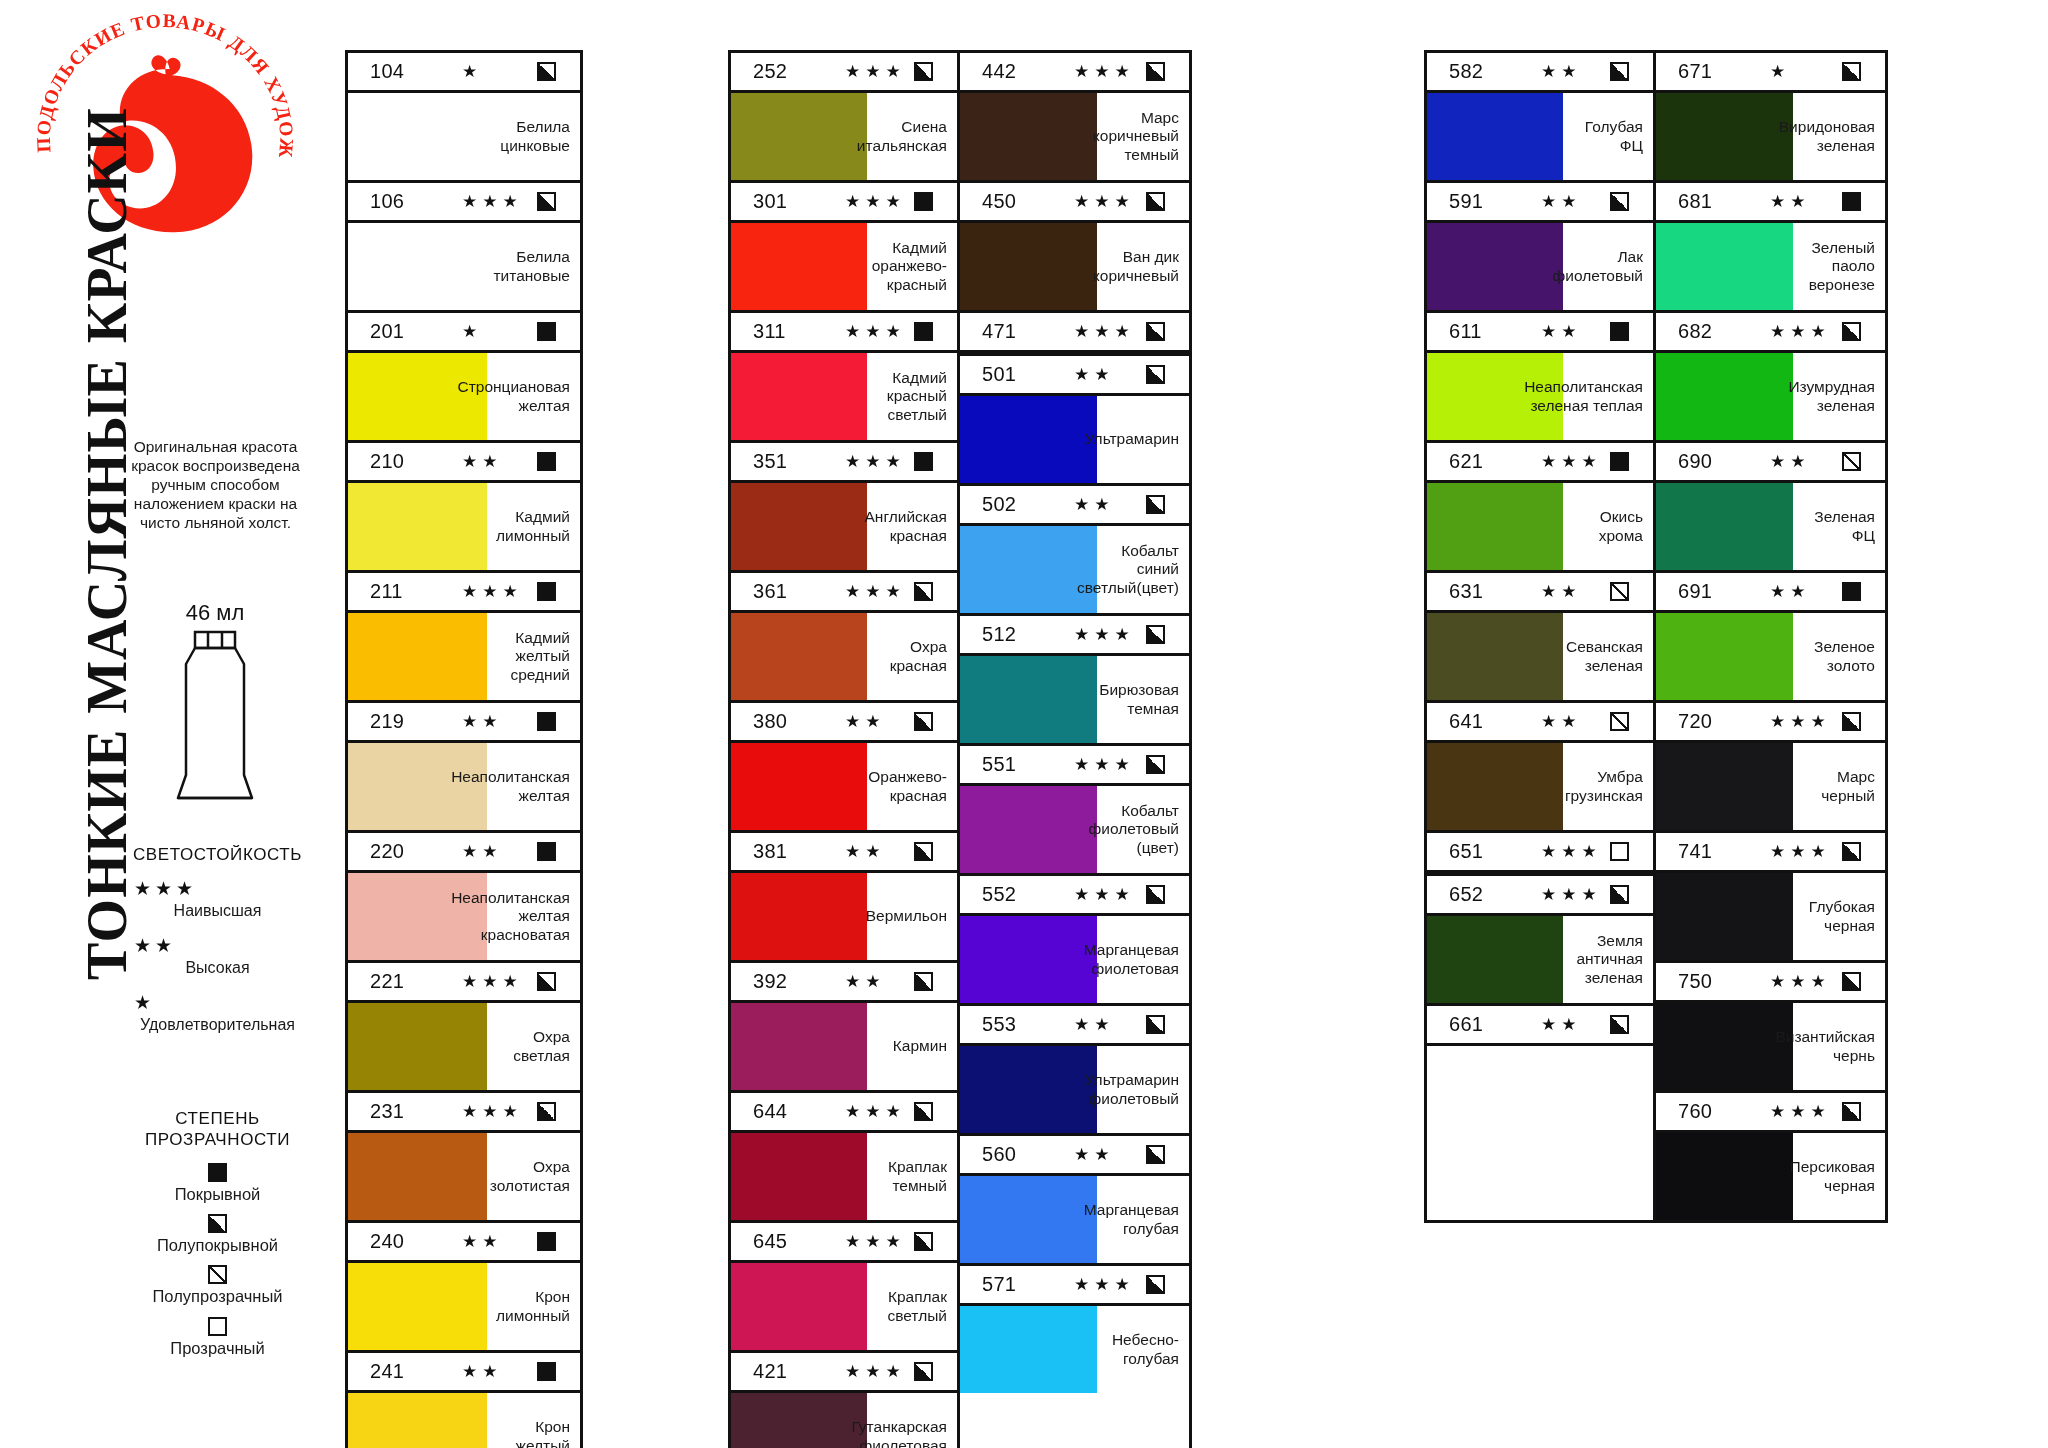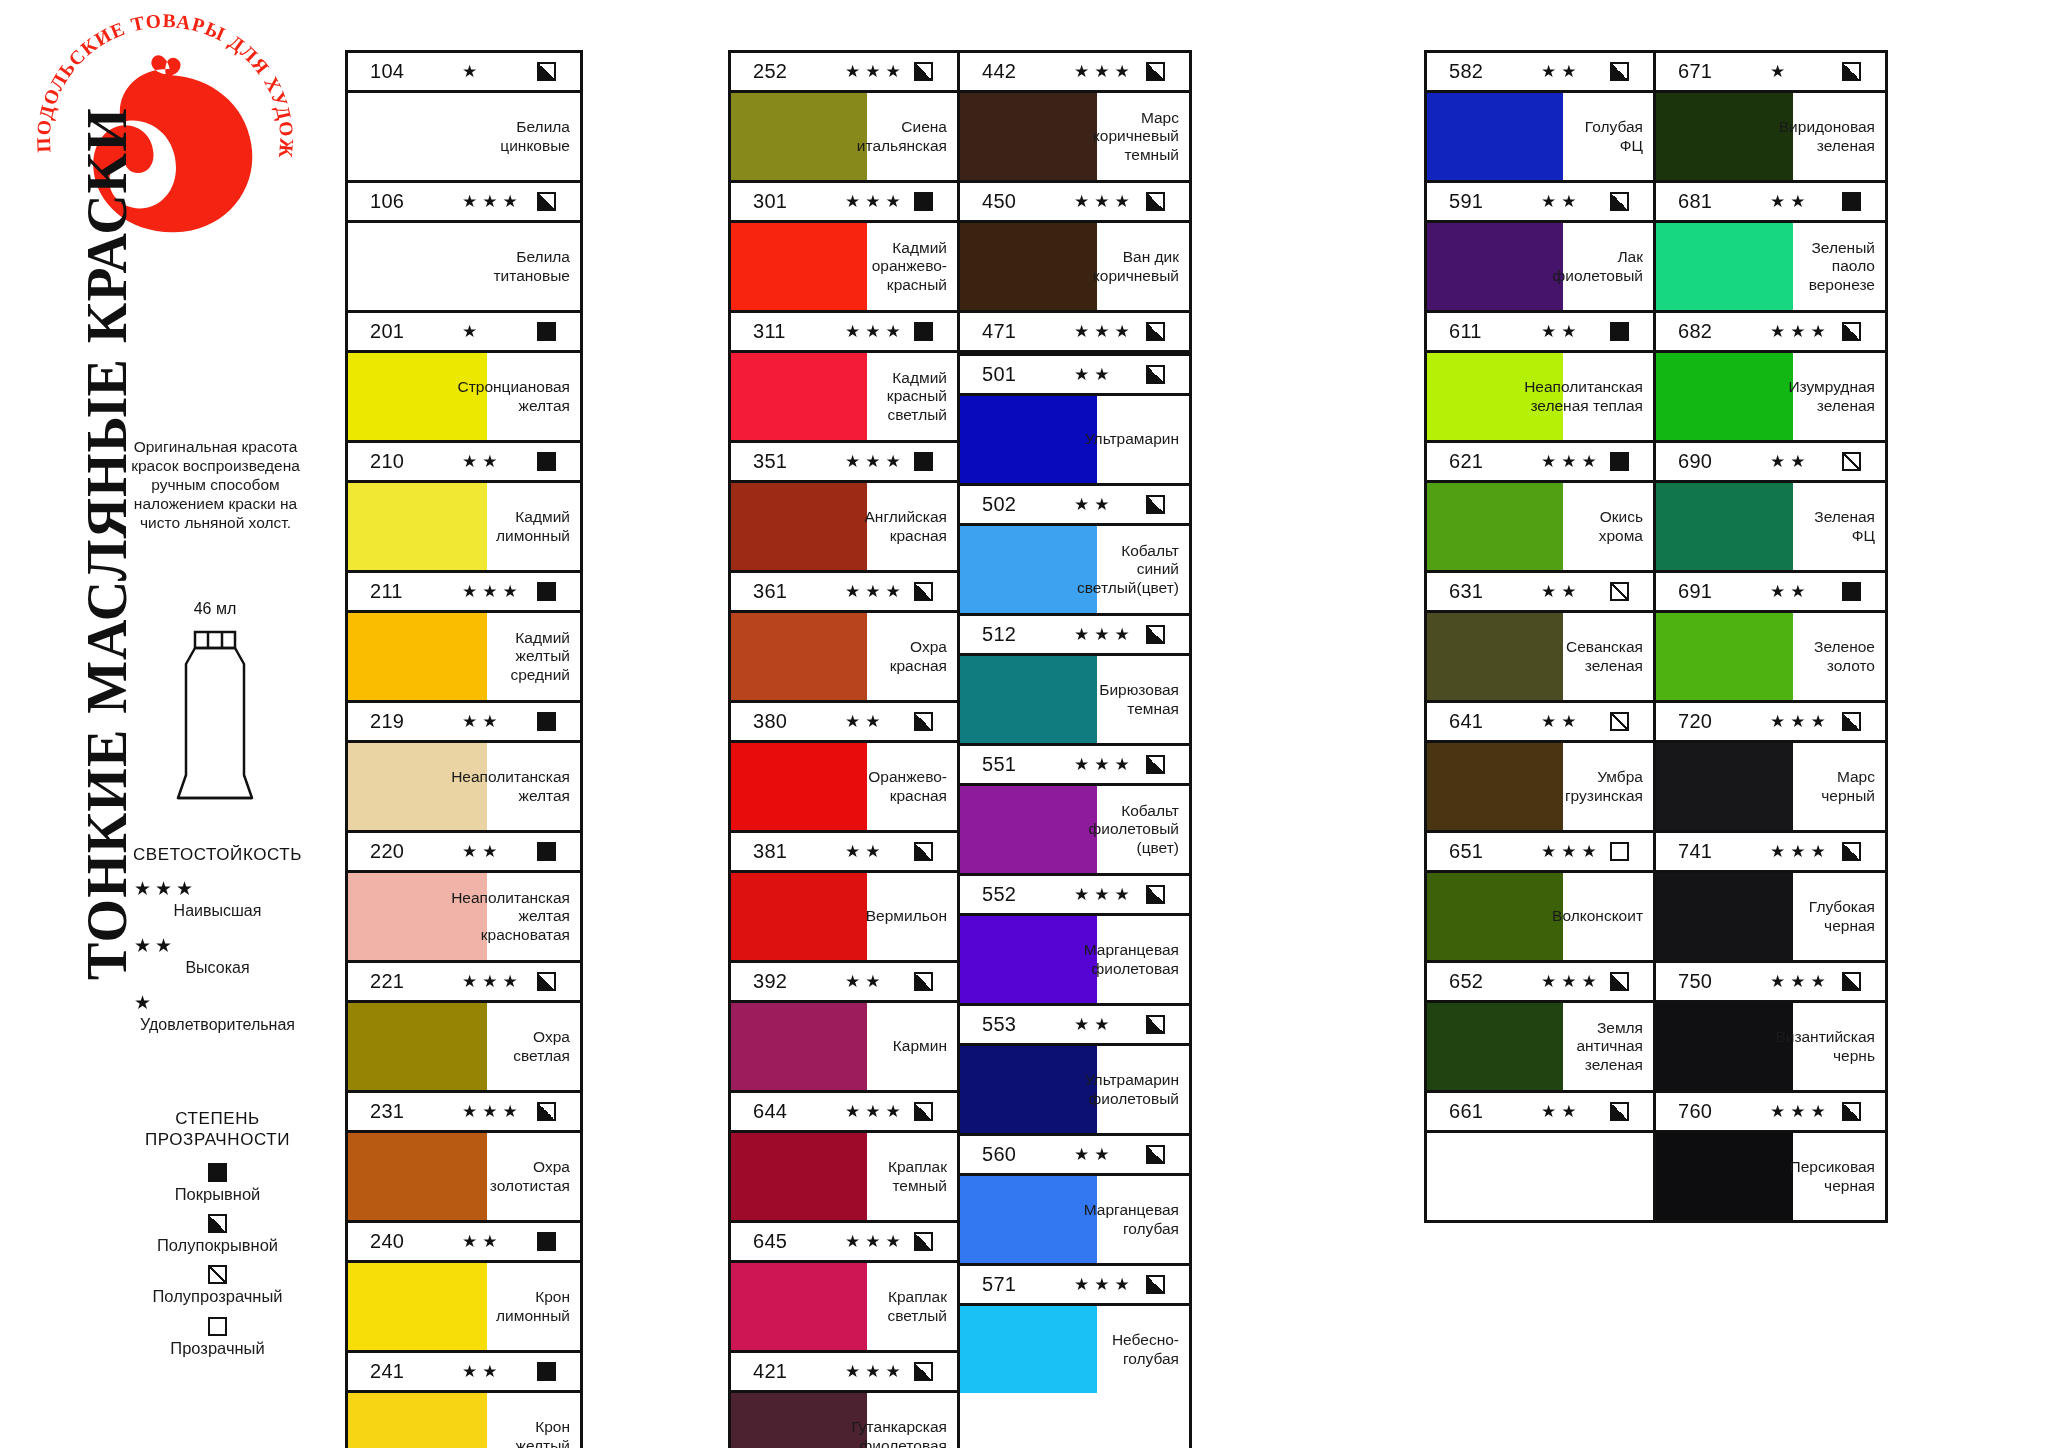--- a/index.html
+++ b/index.html
@@ -34,21 +34,21 @@
     color:#111;
   }
 
   #intro-text {
     position:absolute; left:118px; top:438px; width:195px;
     font-size: 15.5px; line-height:1.22; text-align:center; color:#1a1a1a;
   }
 
   #volume-label {
     position:absolute; left:120px; top:600px; width:190px;
-    text-align:center; font-size:16px; color:#111;
+    text-align:center; font-size:22px; color:#111;
   }
   #tube { position:absolute; left:170px; top:630px; width:90px; height:180px; }
 
   #lightfast { position:absolute; left:110px; top:845px; width:215px; text-align:center; }
   #lightfast .sect-title { font-size:17px; letter-spacing:.6px; color:#111; margin-bottom:14px; }
   #lightfast .stars { font-size:19px; letter-spacing:4px; line-height:1; color:#111; }
   #lightfast .lbl { font-size:16px; margin:4px 0 16px; color:#1a1a1a; }
 
   #opacity { position:absolute; left:105px; top:1108px; width:225px; text-align:center; }
   #opacity .sect-title { font-size:17px; letter-spacing:.6px; line-height:1.25; color:#111; margin-bottom:12px; }
@@ -787,28 +787,20 @@
             </div>
           </div>
         </div>
       </div>
       <div class="entry">
         <div class="hdr">
           <div class="code">651</div>
           <div class="stars">★★★</div>
           <span class="opq opq-clear"></span>
         </div>
-        <div class="swatch-row">
-          <div class="swatch" style="background: rgb(61, 97, 9);"></div>
-          <div class="nm">
-            <div>
-              <span>Волконскоит</span>
-            </div>
-          </div>
-        </div>
       </div>
       <div class="entry">
         <div class="hdr">
           <div class="code">652</div>
           <div class="stars">★★★</div>
           <span class="opq opq-half"></span>
         </div>
         <div class="swatch-row">
           <div class="swatch" style="background: rgb(31, 67, 17);"></div>
           <div class="nm">

